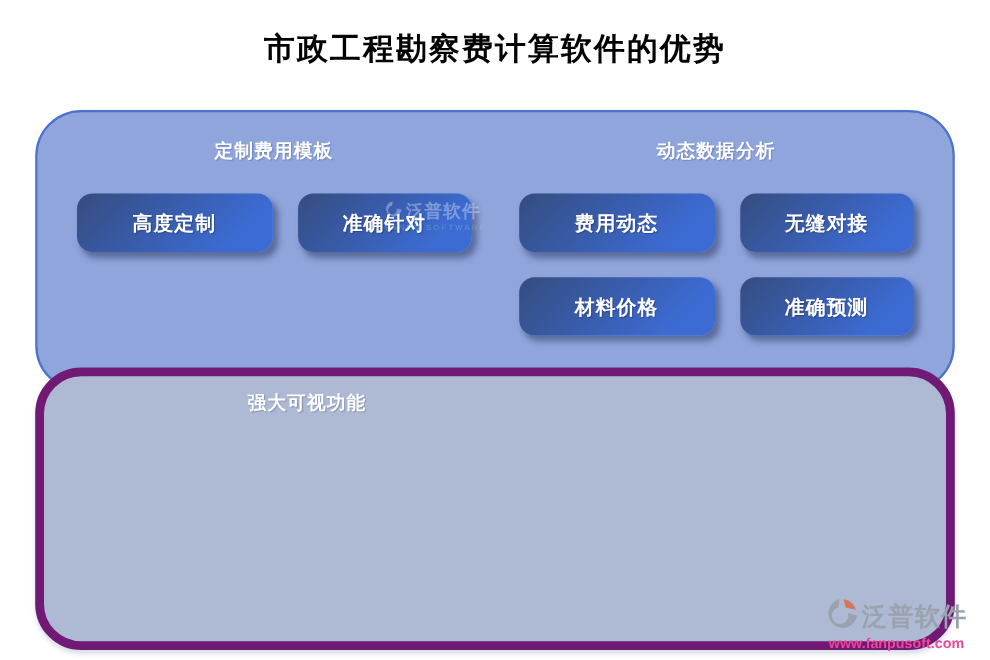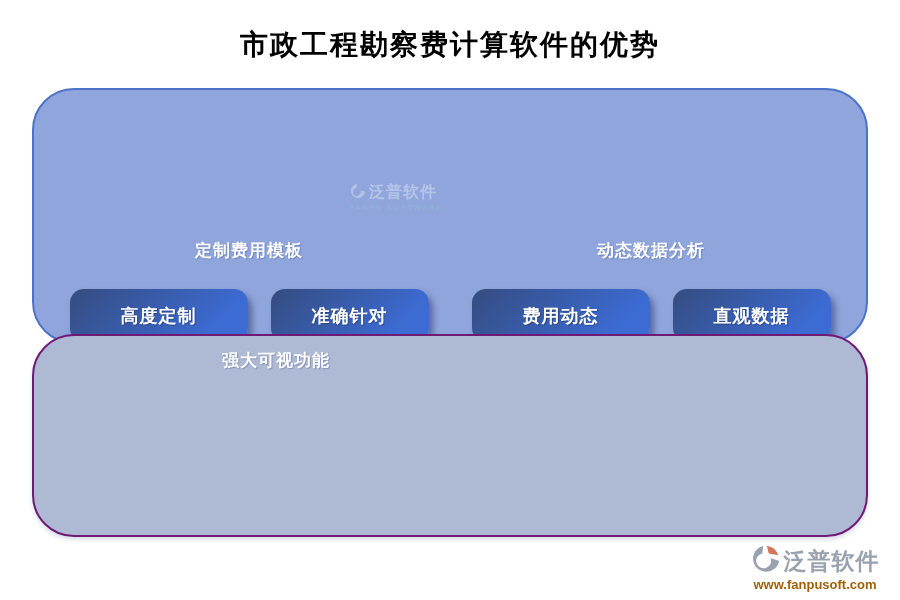--- a/index.html
+++ b/index.html
@@ -11,24 +11,24 @@
     position:absolute; top:26px; left:0; width:100%;
     text-align:center; font-size:28px; font-weight:bold; color:#000;
     letter-spacing:2px;
   }
   .panel {
     position:absolute; left:32px; width:836px; box-sizing:border-box;
     border-radius:42px; display:flex; justify-content:space-around;
     padding:0 14px;
   }
   .panel-top {
-    top:88px; height:256px; background:#8fa5dc; border:2px solid #4a73c9;align-items:flex-end;
+    top:100px; height:256px; background:#8fa5dc; border:2px solid #4a73c9;
   }
   .panel-bottom {
-    top:334px; height:203px; background:#aeb9d3; border:2px solid #701a75;
+    top:334px; height:257px; background:#aeb9d3; border:8px solid #701a75;
     box-shadow:0 3px 4px rgba(150,160,190,0.35);
   }
   .group { display:flex; flex-direction:column; align-items:center; }
   .group-header {
     color:#ffffff; font-weight:bold; font-size:17px; letter-spacing:1px;
     text-shadow:1px 1px 1px rgba(60,80,140,0.35);
   }
   .panel-top .group-header { margin-top:24px; }
   .panel-bottom .group-header { margin-top:13px; }
   .grid {
@@ -54,42 +54,44 @@
     pointer-events:none; opacity:0.4; text-align:center;
   }
   .wm-row { display:flex; align-items:center; gap:3px; }
   .wm-name { color:rgba(255,255,255,0.85); font-size:16px; font-weight:bold; letter-spacing:1px; }
   .wm-sub { color:rgba(140,215,210,0.9); font-size:7px; letter-spacing:2px; margin-top:1px; }
   .brand {
     position:absolute; right:10px; bottom:8px; width:150px; text-align:center;
   }
   .brand-row { display:flex; align-items:center; justify-content:center; gap:3px; }
   .brand-name { font-size:23px; font-weight:bold; color:#9aa2ae; letter-spacing:1px; }
-  .brand-url { font-size:13px; font-weight:bold; color:#a16207; margin-top:-1px; }
+  .brand-url { font-size:13px; font-weight:bold; color:#ec4899; margin-top:-1px; }
 </style>
 </head>
 <body>
 
 <div class="canvas">
 
   <div class="title">市政工程勘察费计算软件的优势</div>
 
   <div class="panel panel-top">
     <div class="group">
       <div class="group-header">定制费用模板</div>
       <div class="grid">
         <div class="chip chip-blue">高度定制</div>
         <div class="chip chip-blue">准确针对</div>
       </div>
     </div>
     <div class="group">
       <div class="group-header">动态数据分析</div>
       <div class="grid">
         <div class="chip chip-blue">费用动态</div>
-        <div class="chip chip-blue">直观数据</div>
+        <div class="chip chip-blue">无缝对接</div>
+        <div class="chip chip-blue">材料价格</div>
+        <div class="chip chip-blue">准确预测</div>
       </div>
     </div>
   </div>
 
   <div class="panel panel-bottom">
     <div class="group">
       <div class="group-header">强大可视功能</div>
     </div>
     <div class="group">
     </div>

